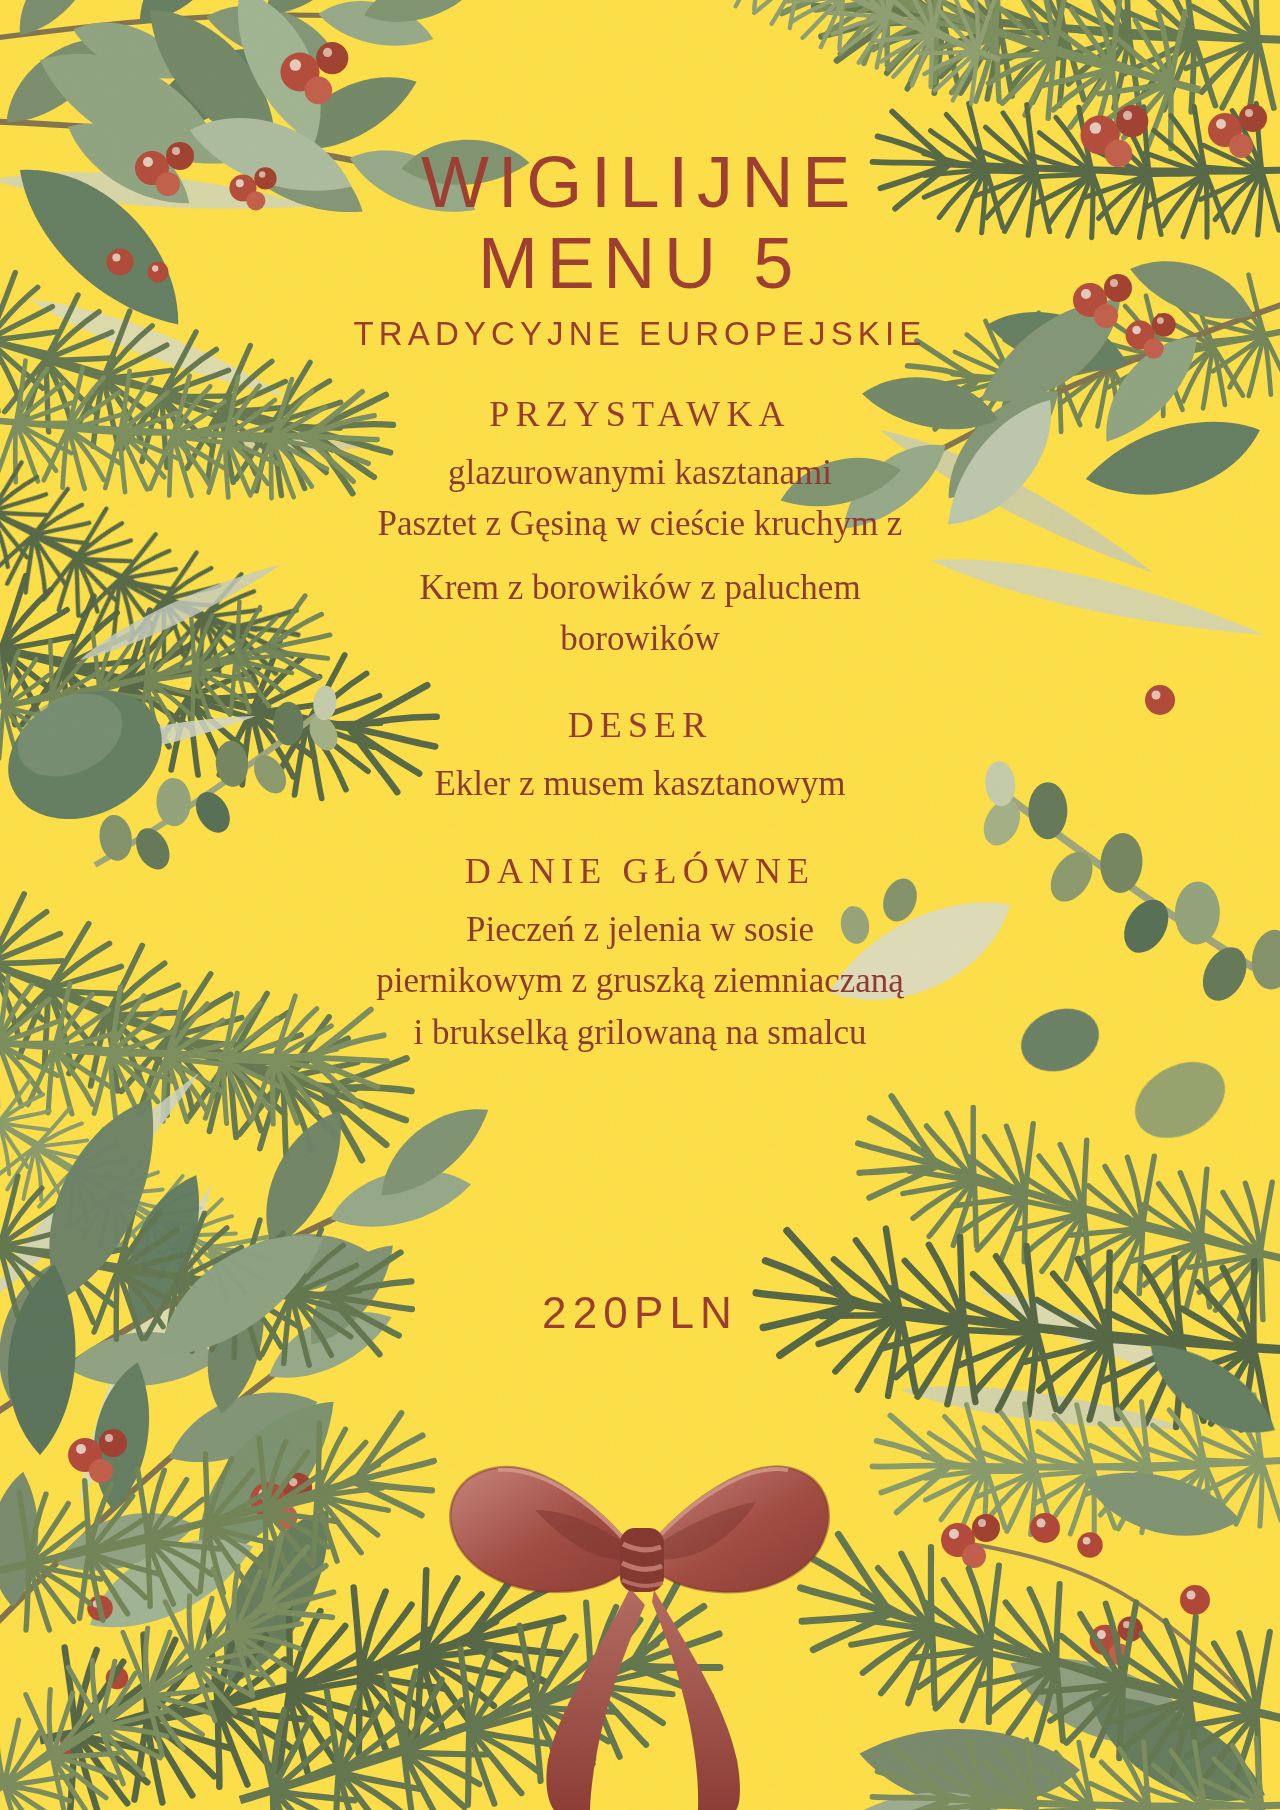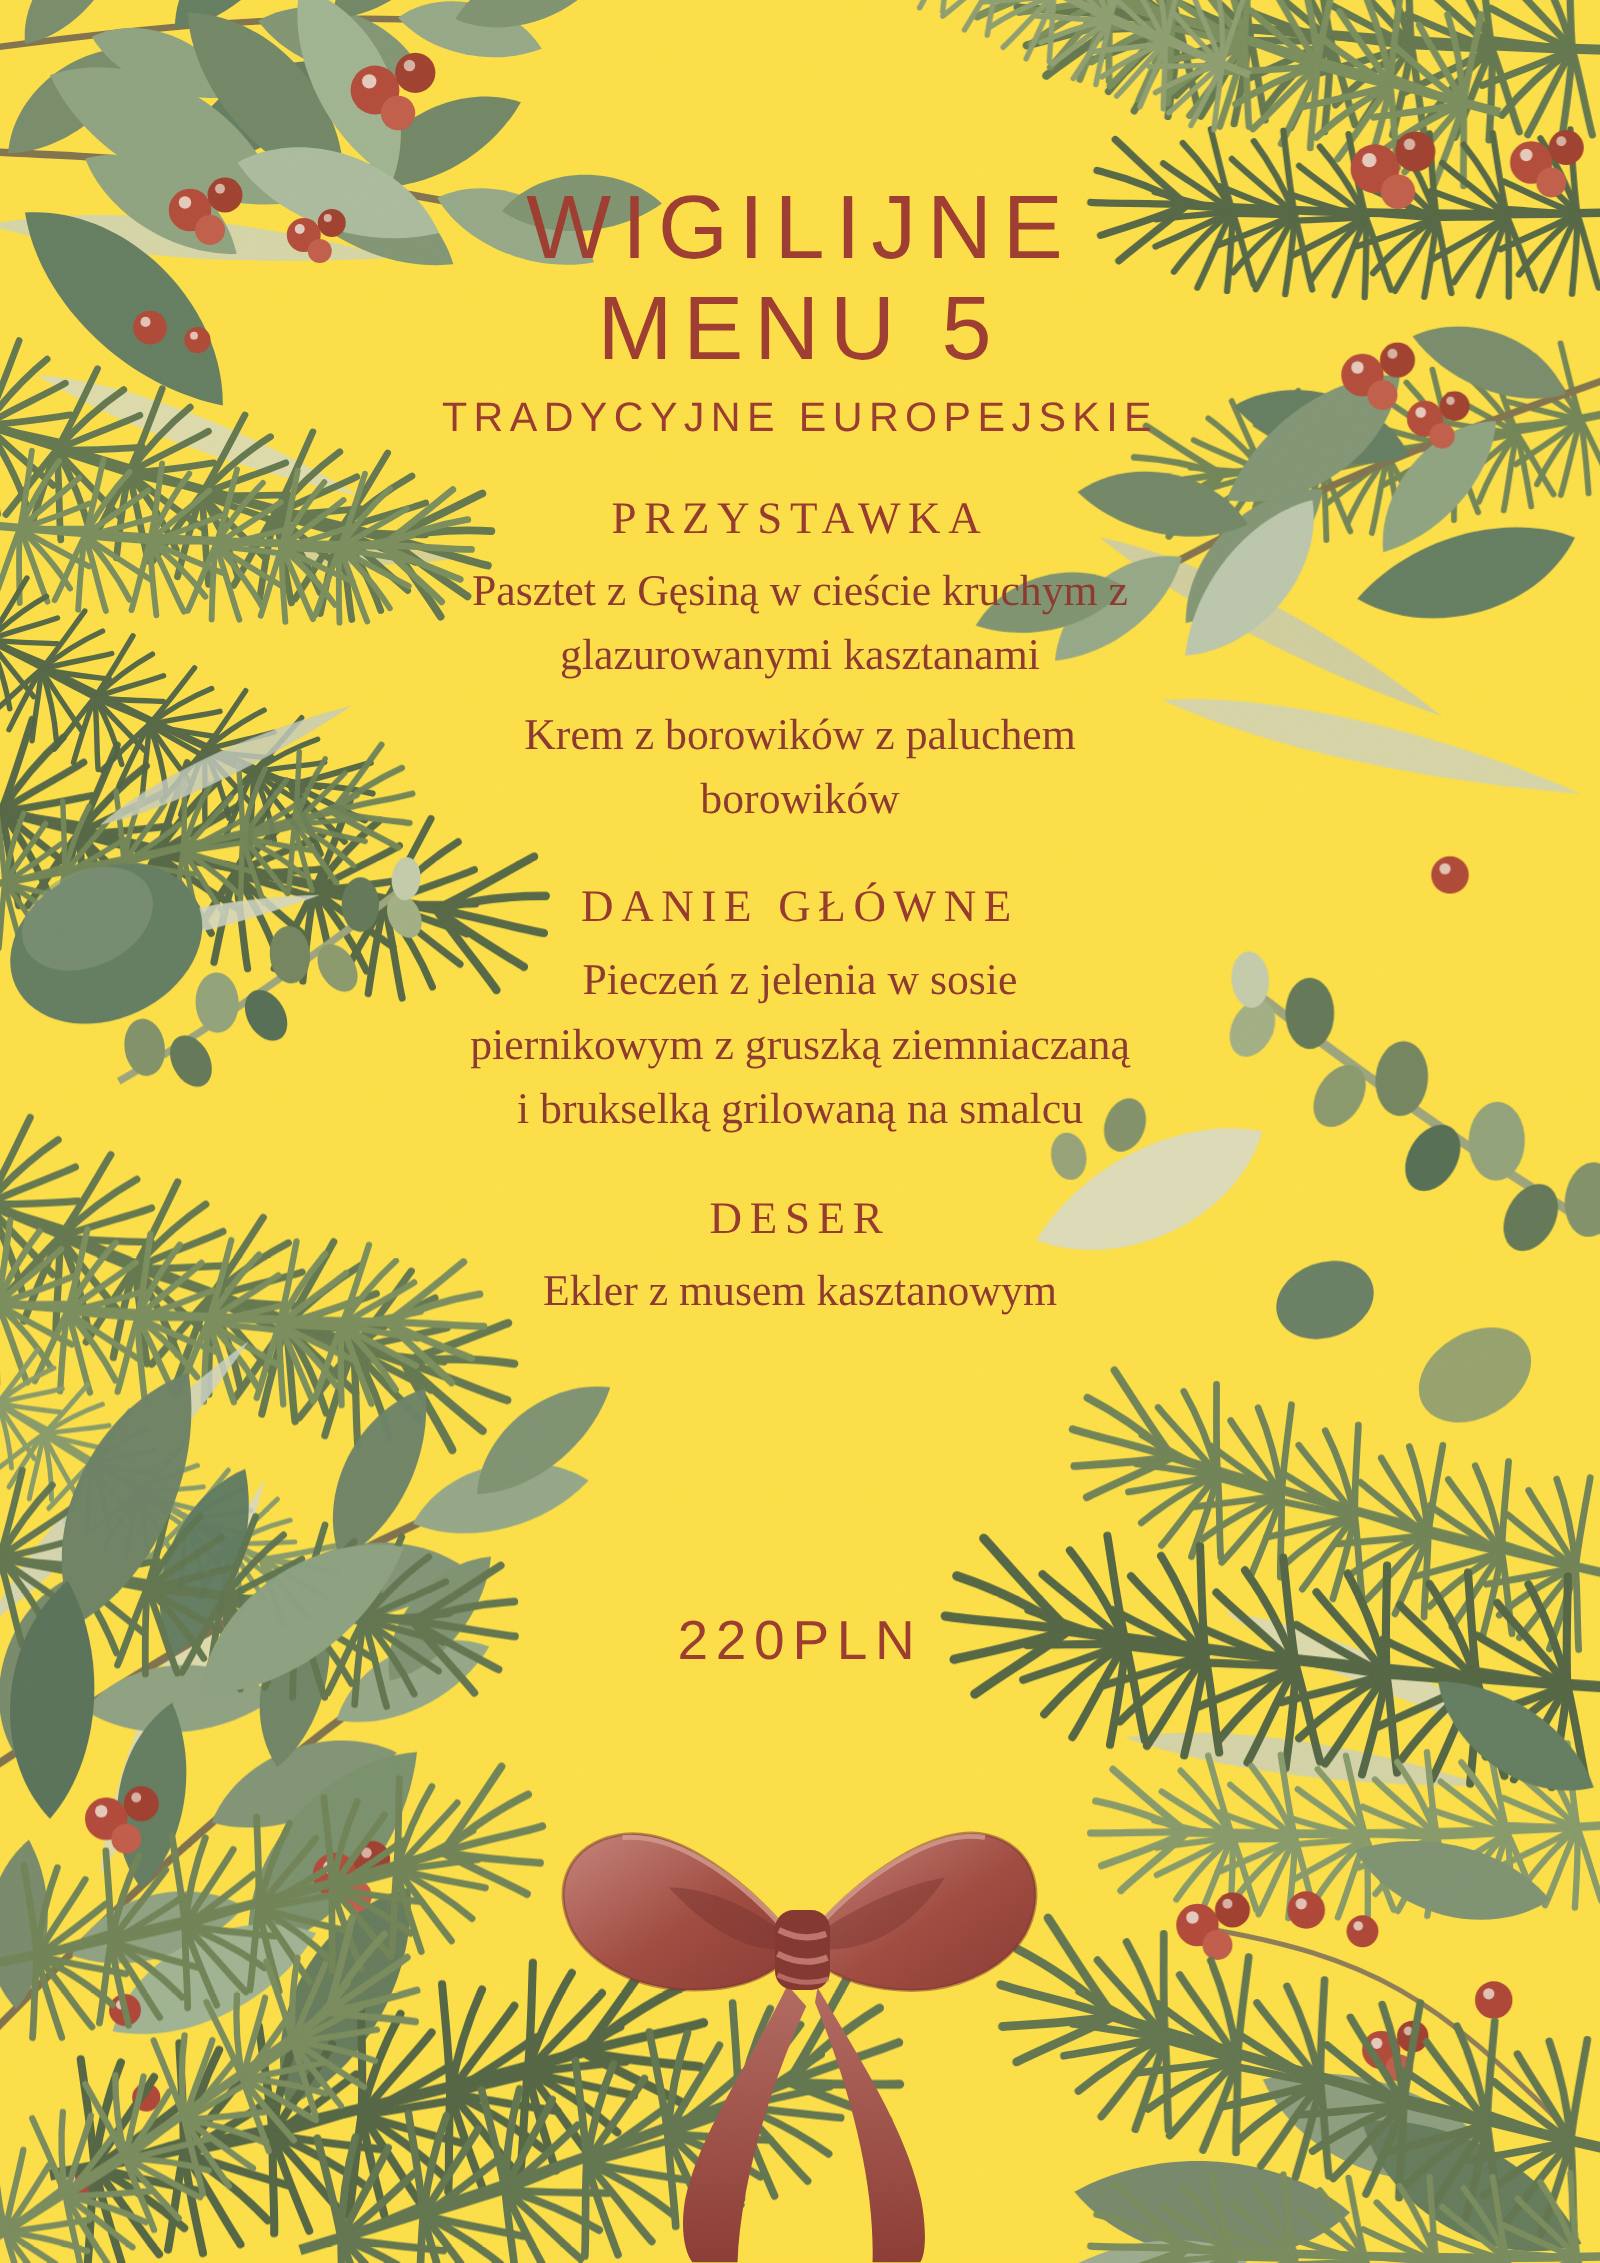--- a/index.html
+++ b/index.html
@@ -250,45 +250,45 @@
   <div class="content">
     <div class="title">
       <div>WIGILIJNE</div>
       <div>MENU 5</div>
     </div>
     <div class="subtitle">TRADYCYJNE EUROPEJSKIE</div>
 
     <div class="menu-section">
       <div class="section-header">PRZYSTAWKA</div>
       <div class="section-lines">
+        <div>glazurowanymi kasztanami</div>
         <div>Pasztet z Gęsiną w cieście kruchym z</div>
-        <div>glazurowanymi kasztanami</div>
       </div>
     </div>
 
     <div class="menu-section">
       <div class="section-lines">
         <div>Krem z borowików z paluchem</div>
         <div>borowików</div>
+      </div>
+    </div>
+
+    <div class="menu-section">
+      <div class="section-header">DESER</div>
+      <div class="section-lines">
+        <div>Ekler z musem kasztanowym</div>
       </div>
     </div>
 
     <div class="menu-section">
       <div class="section-header">DANIE GŁÓWNE</div>
       <div class="section-lines">
         <div>Pieczeń z jelenia w sosie</div>
         <div>piernikowym z gruszką ziemniaczaną</div>
         <div>i brukselką  grilowaną na smalcu</div>
-      </div>
-    </div>
-
-    <div class="menu-section">
-      <div class="section-header">DESER</div>
-      <div class="section-lines">
-        <div>Ekler z musem kasztanowym</div>
       </div>
     </div>
 
     <div class="price">220PLN</div>
   </div>
 
   <svg class="grain" viewBox="0 0 1280 1810" aria-hidden="true">
     <rect width="1280" height="1810" filter="url(#paper)" opacity=".85"></rect>
   </svg>
 </div>

